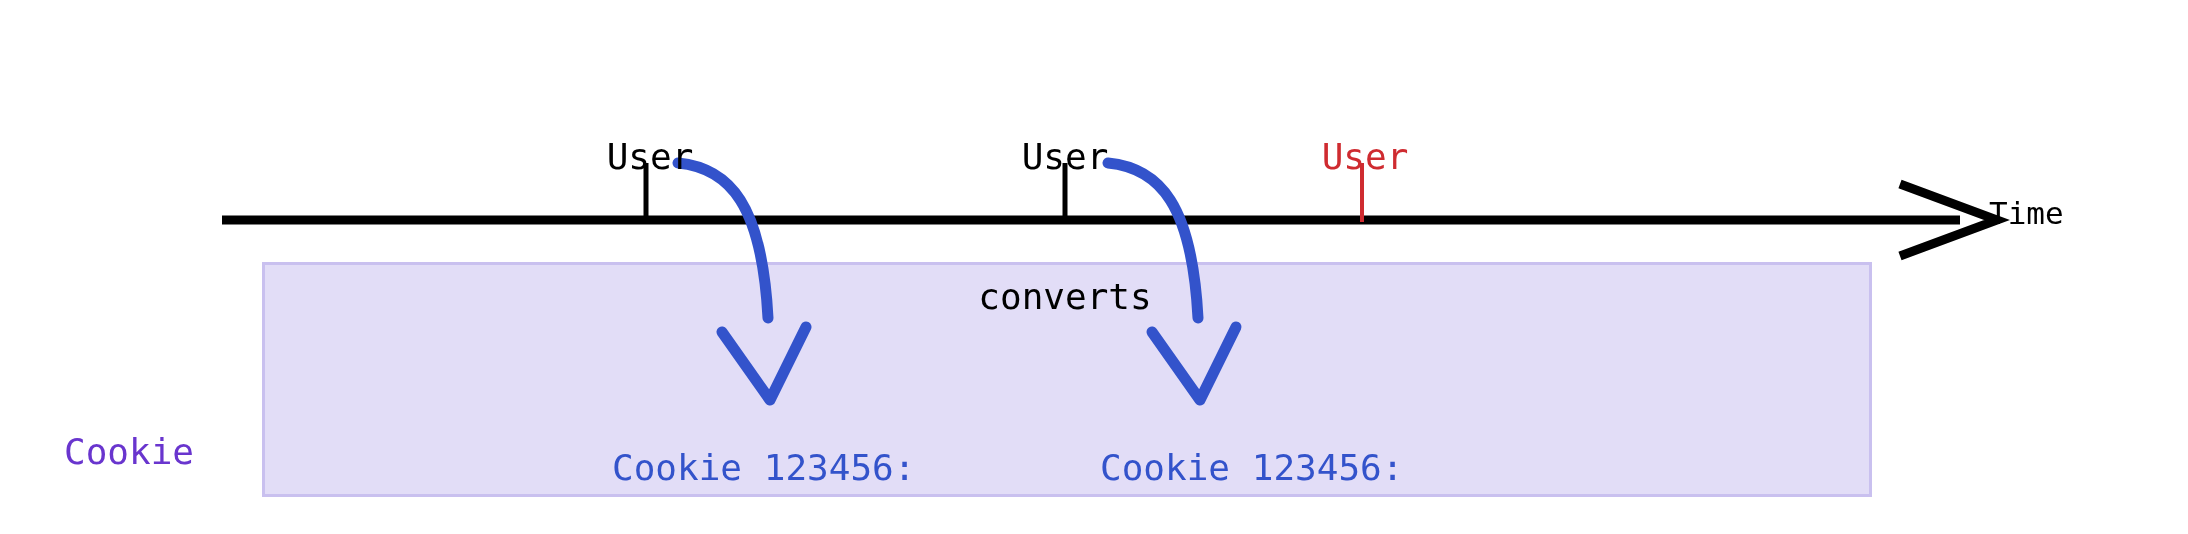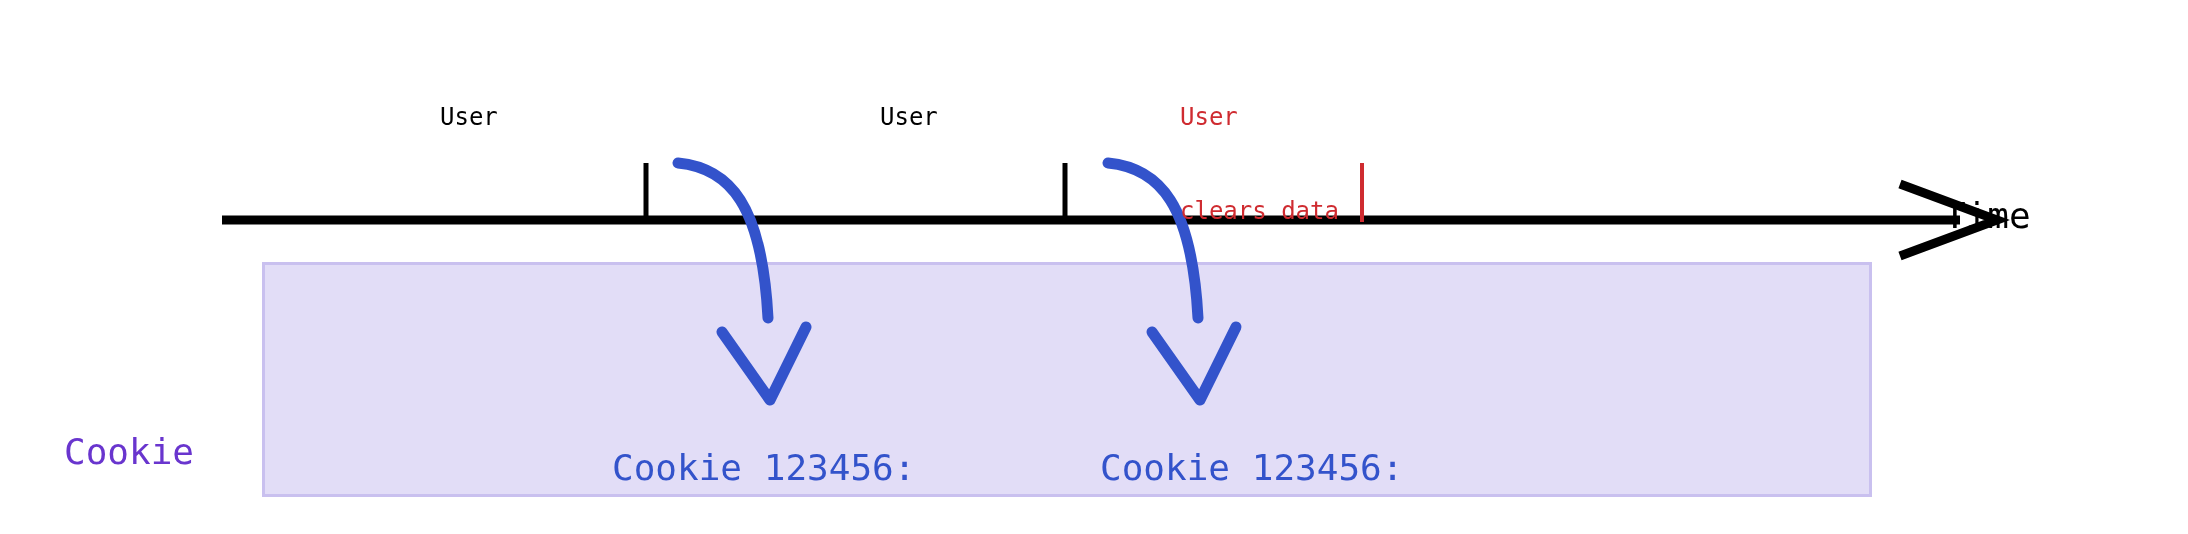--- a/index.html
+++ b/index.html
@@ -33,35 +33,35 @@
     width: 1610px;
     height: 235px;
     background: #E2DDF7;
     border: 3px solid #C9C0EF;
     box-sizing: border-box;
   }
 
   
   .tl-label {
     position: absolute;
-    text-align: left;
+    text-align: center;
     line-height: 1.30;
-    font-size: 24px;
+    font-size: 36px;
     font-weight: 400;
     letter-spacing: 0px;
     white-space: pre;
   }
   .tl-label.black { color: #000000; }
   .tl-label.red   { color: #CF2B30; }
 
   .axis-end-label {
     position: absolute;
-    left: 1944px;
+    left: 1989px;
     top: 195px;
-    font-size: 36px;
+    font-size: 31px;
     color: #000000;
     white-space: pre;
   }
 
   .server-label {
     position: absolute;
     left: 64px;
     top: 332px;
     font-size: 36px;
     line-height: 1.34;
@@ -114,25 +114,25 @@
       <path d="M 1152 332 L 1200 400 L 1236 327" fill="none" stroke="#3353CB" stroke-width="11" stroke-linecap="round" stroke-linejoin="round"></path>
     </g>
   </svg>
 
   <div class="tl-label black" id="label-click">
     <div>User</div>
   </div>
 
   <div class="tl-label black" id="label-convert">
     <div>User</div>
+    <div>converts</div>
   </div>
 
   <div class="tl-label red" id="label-clear">
     <div>User</div>
-    <div>clears data</div>
   </div>
 
   <div class="axis-end-label">Time</div>
 
   <div class="server-label">
     <div>Cookie</div>
     
   </div>
 
   <div class="event-log" id="log-click">

